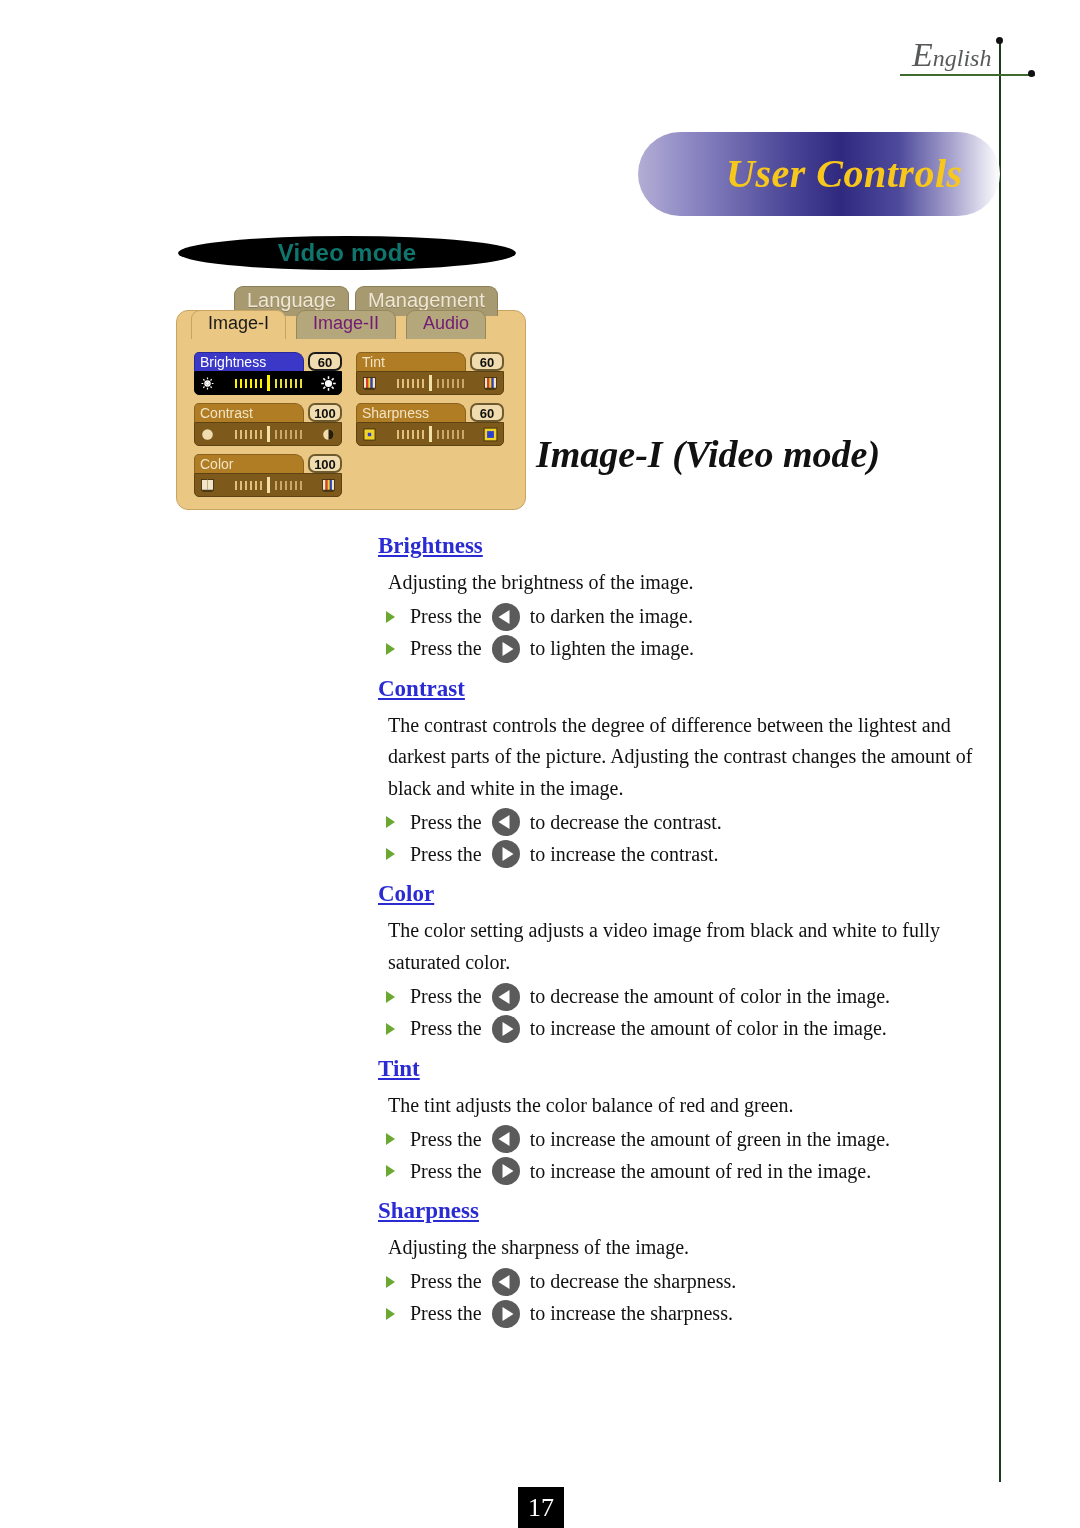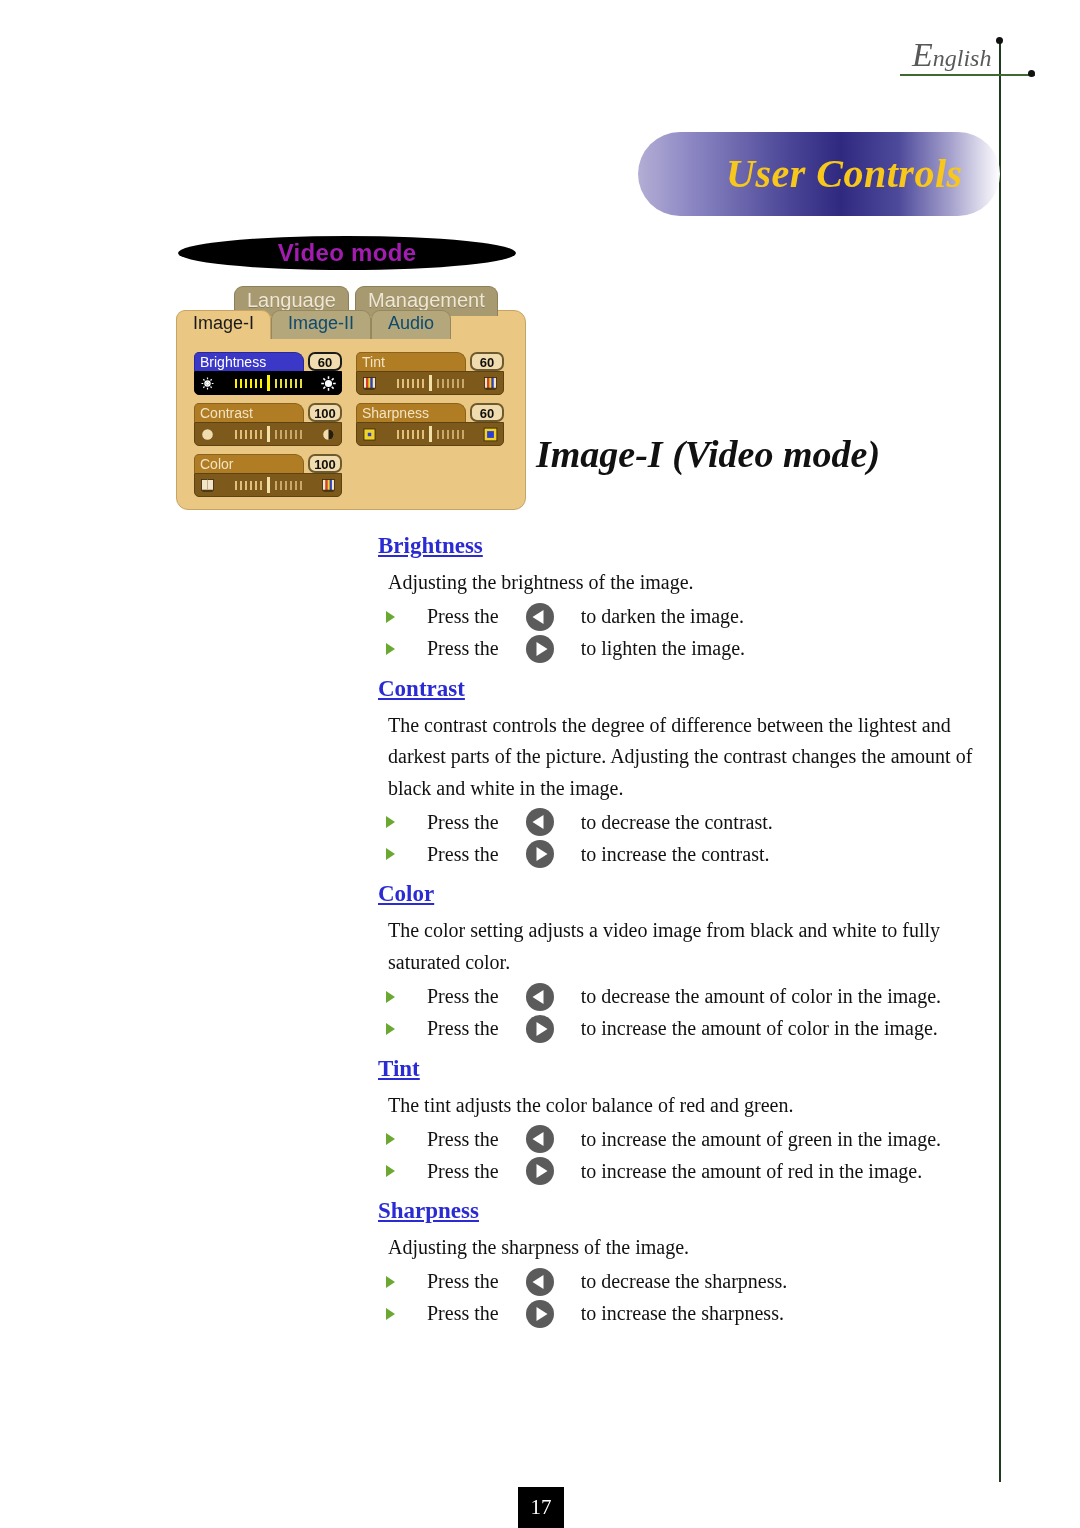--- a/index.html
+++ b/index.html
@@ -79,21 +79,21 @@
     border-radius: 50% / 50%;
   }
   .vm-text {
     position: absolute;
     left: 178px; top: 239px;
     width: 338px;
     text-align: center;
     font-family: "Liberation Sans", sans-serif;
     font-weight: bold;
     font-size: 24px;
-    color: #a21caf;
+    color: #0f766e;
     letter-spacing: 0.3px;
   }
 
   
   .osd {
     position: absolute;
     left: 176px; top: 286px;
     width: 350px; height: 224px;
   }
   .osd-tabrow-top {
@@ -116,29 +116,29 @@
   .osd-body {
     position: absolute;
     left: 0; top: 24px;
     width: 350px; height: 200px;
     background: #eac884;
     border: 1px solid #c9a364;
     border-radius: 12px;
   }
   .osd-tabrow-bot {
     position: absolute;
-    left: 0px; top: 24px;
-    display: flex; gap: 0;
+    left: 15px; top: 24px;
+    display: flex; gap: 10px;
     z-index: 3;
   }
   .osd-tab-lower {
     font-family: "Liberation Sans", sans-serif;
     font-size: 18px;
     background: #b5a77c;
-    color: #0c4a6e;
+    color: #701a75;
     border-radius: 9px 9px 0 0;
     padding: 2px 16px 5px 16px;
     border: 1px solid #95885f;
     border-bottom: none;
   }
   .osd-tab-lower.active {
     background: #eac884;
     color: #1a1a1a;
     border-color: #c9a364;
   }
@@ -267,21 +267,21 @@
     font-family: "Liberation Serif", serif;
     font-size: 20px;
     color: #111;
     line-height: 1.58;
     margin: 0 0 4px 10px;
     text-align: left;
   }
   .bullet-row {
     display: flex;
     align-items: center;
-    gap: 17px;
+    gap: 0px;
     margin: 4px 0 2px 0;
     font-family: "Liberation Serif", serif;
     font-size: 20px;
     color: #111;
   }
   .bullet-tri {
     flex: 0 0 18px;
     width: 0; height: 0;
     margin-left: 8px;
     border-left: 9px solid #6aa832;
@@ -319,21 +319,21 @@
   }
 
   
   .page-num-box {
     position: absolute;
     left: 518px; top: 1487px;
     width: 46px; height: 41px;
     background: #000;
     color: #fff;
     font-family: "Liberation Serif", serif;
-    font-size: 21px;
+    font-size: 26px;
     display: flex;
     align-items: center;
     justify-content: center;
   }
 </style>
 </head>
 <body>
 
 <div class="v-rule"></div>
 <div class="h-rule"></div>

